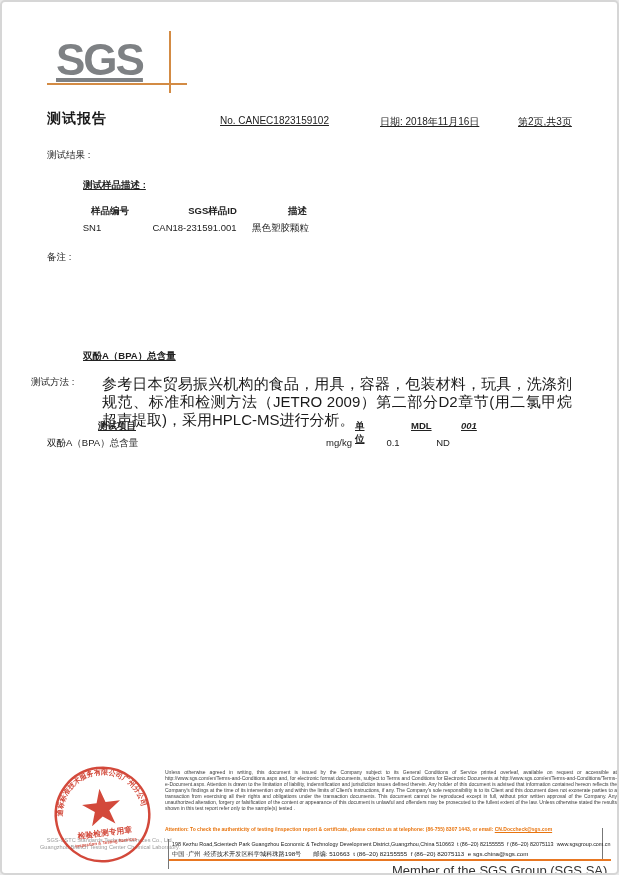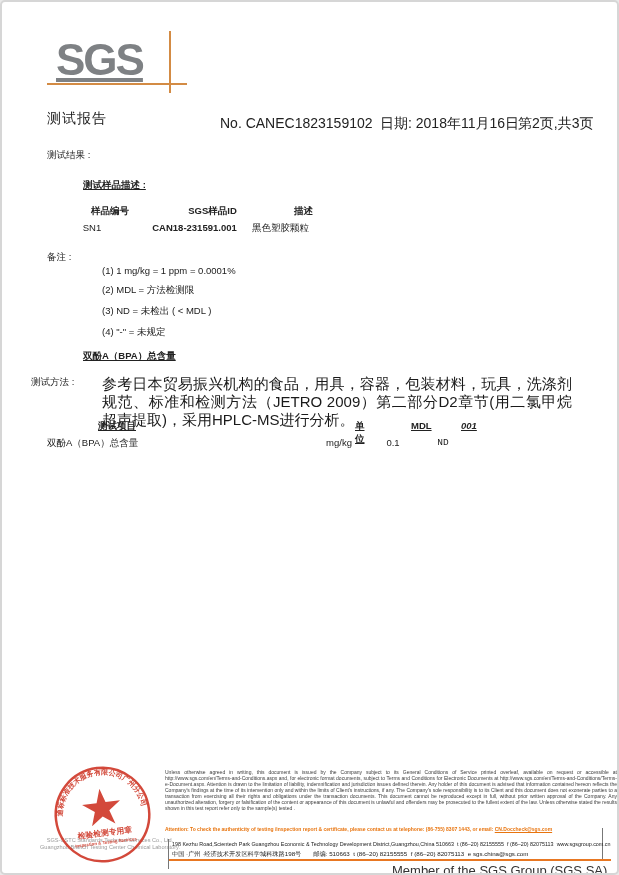--- a/index.html
+++ b/index.html
@@ -21,22 +21,22 @@
   .sgs-logo-text {
     font-weight: bold;
     font-size: 44px;
     letter-spacing: -2px;
     color: #7e8184;
     line-height: 1;
   }
   .logo-hline { background: #d38b44; height: 2px; }
   .logo-vline { background: #d38b44; width: 2px; }
 
-  .report-title { font-size: 14px; font-weight: normal; letter-spacing: 1px; }
-  .hdr-info { font-size: 14px; color: #222; }
+  .report-title { font-size: 14px; font-weight: bold; letter-spacing: 1px; }
+  .hdr-info { font-size: 10px; color: #222; text-decoration: underline; }
 
   
   .txt { font-size: 9.5px; color: #222; }
   .bold { font-weight: bold; padding-left: 36px; }
   .ul { text-decoration: underline; }
   .it { font-style: italic; }
 
   .note-line { font-size: 9.5px; margin-bottom: 8px; }
 
   .method-text { font-size: 15px; line-height: 18px; text-align: justify; }
@@ -80,52 +80,46 @@
   <div class="abs hdr-info" style="left:516px; top:113px;">第2页,共3页</div>
 
   <div class="abs txt" style="left:45px; top:147px;">测试结果 :</div>
 
   <div class="abs txt bold ul" style="left:45px; top:177px;">测试样品描述 :</div>
 
   <div class="abs" style="left:45px; top:203px; width:380px;">
     <div style="position:relative; height:34px;">
       <div class="abs txt bold cell-c" style="left:0; top:0; width:90px;">样品编号</div>
       <div class="abs txt bold cell-c" style="left:90px; top:0; width:115px;">SGS样品ID</div>
-      <div class="abs txt bold" style="left:211px; top:0;">描述</div>
+      <div class="abs txt bold" style="left:205px; top:0;">描述</div>
 
       <div class="abs txt cell-c" style="left:0; top:17px; width:90px;">SN1</div>
-      <div class="abs txt cell-c" style="left:90px; top:17px; width:115px;font-weight:bold;">CAN18-231591.001</div>
+      <div class="abs txt cell-c" style="left:90px; top:17px; width:115px;">CAN18-231591.001</div>
       <div class="abs txt" style="left:205px; top:17px;">黑色塑胶颗粒</div>
     </div>
   </div>
 
   <div class="abs txt" style="left:45px; top:249px;text-align:right;">备注 :</div>
-  <div class="abs" style="left:100px; top:263px;">
-    <div class="note-line">(1) 1 mg/kg = 1 ppm = 0.0001%</div>
-    <div class="note-line">(2) MDL = 方法检测限</div>
-    <div class="note-line">(3) ND = 未检出 ( &lt; MDL )</div>
-    <div class="note-line">(4) "-" = 未规定</div>
-  </div>
 
   <div class="abs txt bold ul" style="left:45px; top:348px;">双酚A（BPA）总含量</div>
 
   <div class="abs txt" style="left:29px; top:374px;text-align:center;">测试方法 :</div>
   <div class="abs method-text" style="left:100px; top:373px; width:470px;">参考日本贸易振兴机构的食品，用具，容器，包装材料，玩具，洗涤剂规范、标准和检测方法（JETRO 2009）第二部分D2章节(用二氯甲烷超声提取)，采用HPLC-MS进行分析。</div>
 
   <div class="abs" style="left:45px; top:418px; width:440px;">
     <div style="position:relative; height:34px;">
       <div class="abs txt bold ul" style="left:15px; top:0;">测试项目</div>
       <div class="abs txt bold ul cell-c" style="left:272px; top:0; width:40px;">单位</div>
       <div class="abs txt bold ul cell-c" style="left:328px; top:0; width:36px;">MDL</div>
       <div class="abs txt bold ul it cell-c" style="left:378px; top:0; width:36px;">001</div>
 
       <div class="abs txt" style="left:0; top:17px;">双酚A（BPA）总含量</div>
       <div class="abs txt cell-c" style="left:272px; top:17px; width:40px;">mg/kg</div>
       <div class="abs txt cell-c" style="left:328px; top:17px; width:36px;">0.1</div>
-      <div class="abs txt cell-c" style="left:378px; top:17px; width:36px;font-family:Liberation Mono, monospace;">ND</div>
+      <div class="abs txt cell-c" style="left:378px; top:17px; width:36px;">ND</div>
     </div>
   </div>
 
   <div class="abs company-gray" style="left:28px; top:835px; width:160px;">
     <div>SGS-CSTC Standards Technical Services Co., Ltd.</div>
     <div>Guangzhou Branch Testing Center Chemical Laboratory.</div>
   </div>
 
   <div class="abs stamp-wrap" style="left:48px; top:760px; width:105px; height:105px;">
     <svg width="105" height="105" viewBox="-55 -55 110 110">

